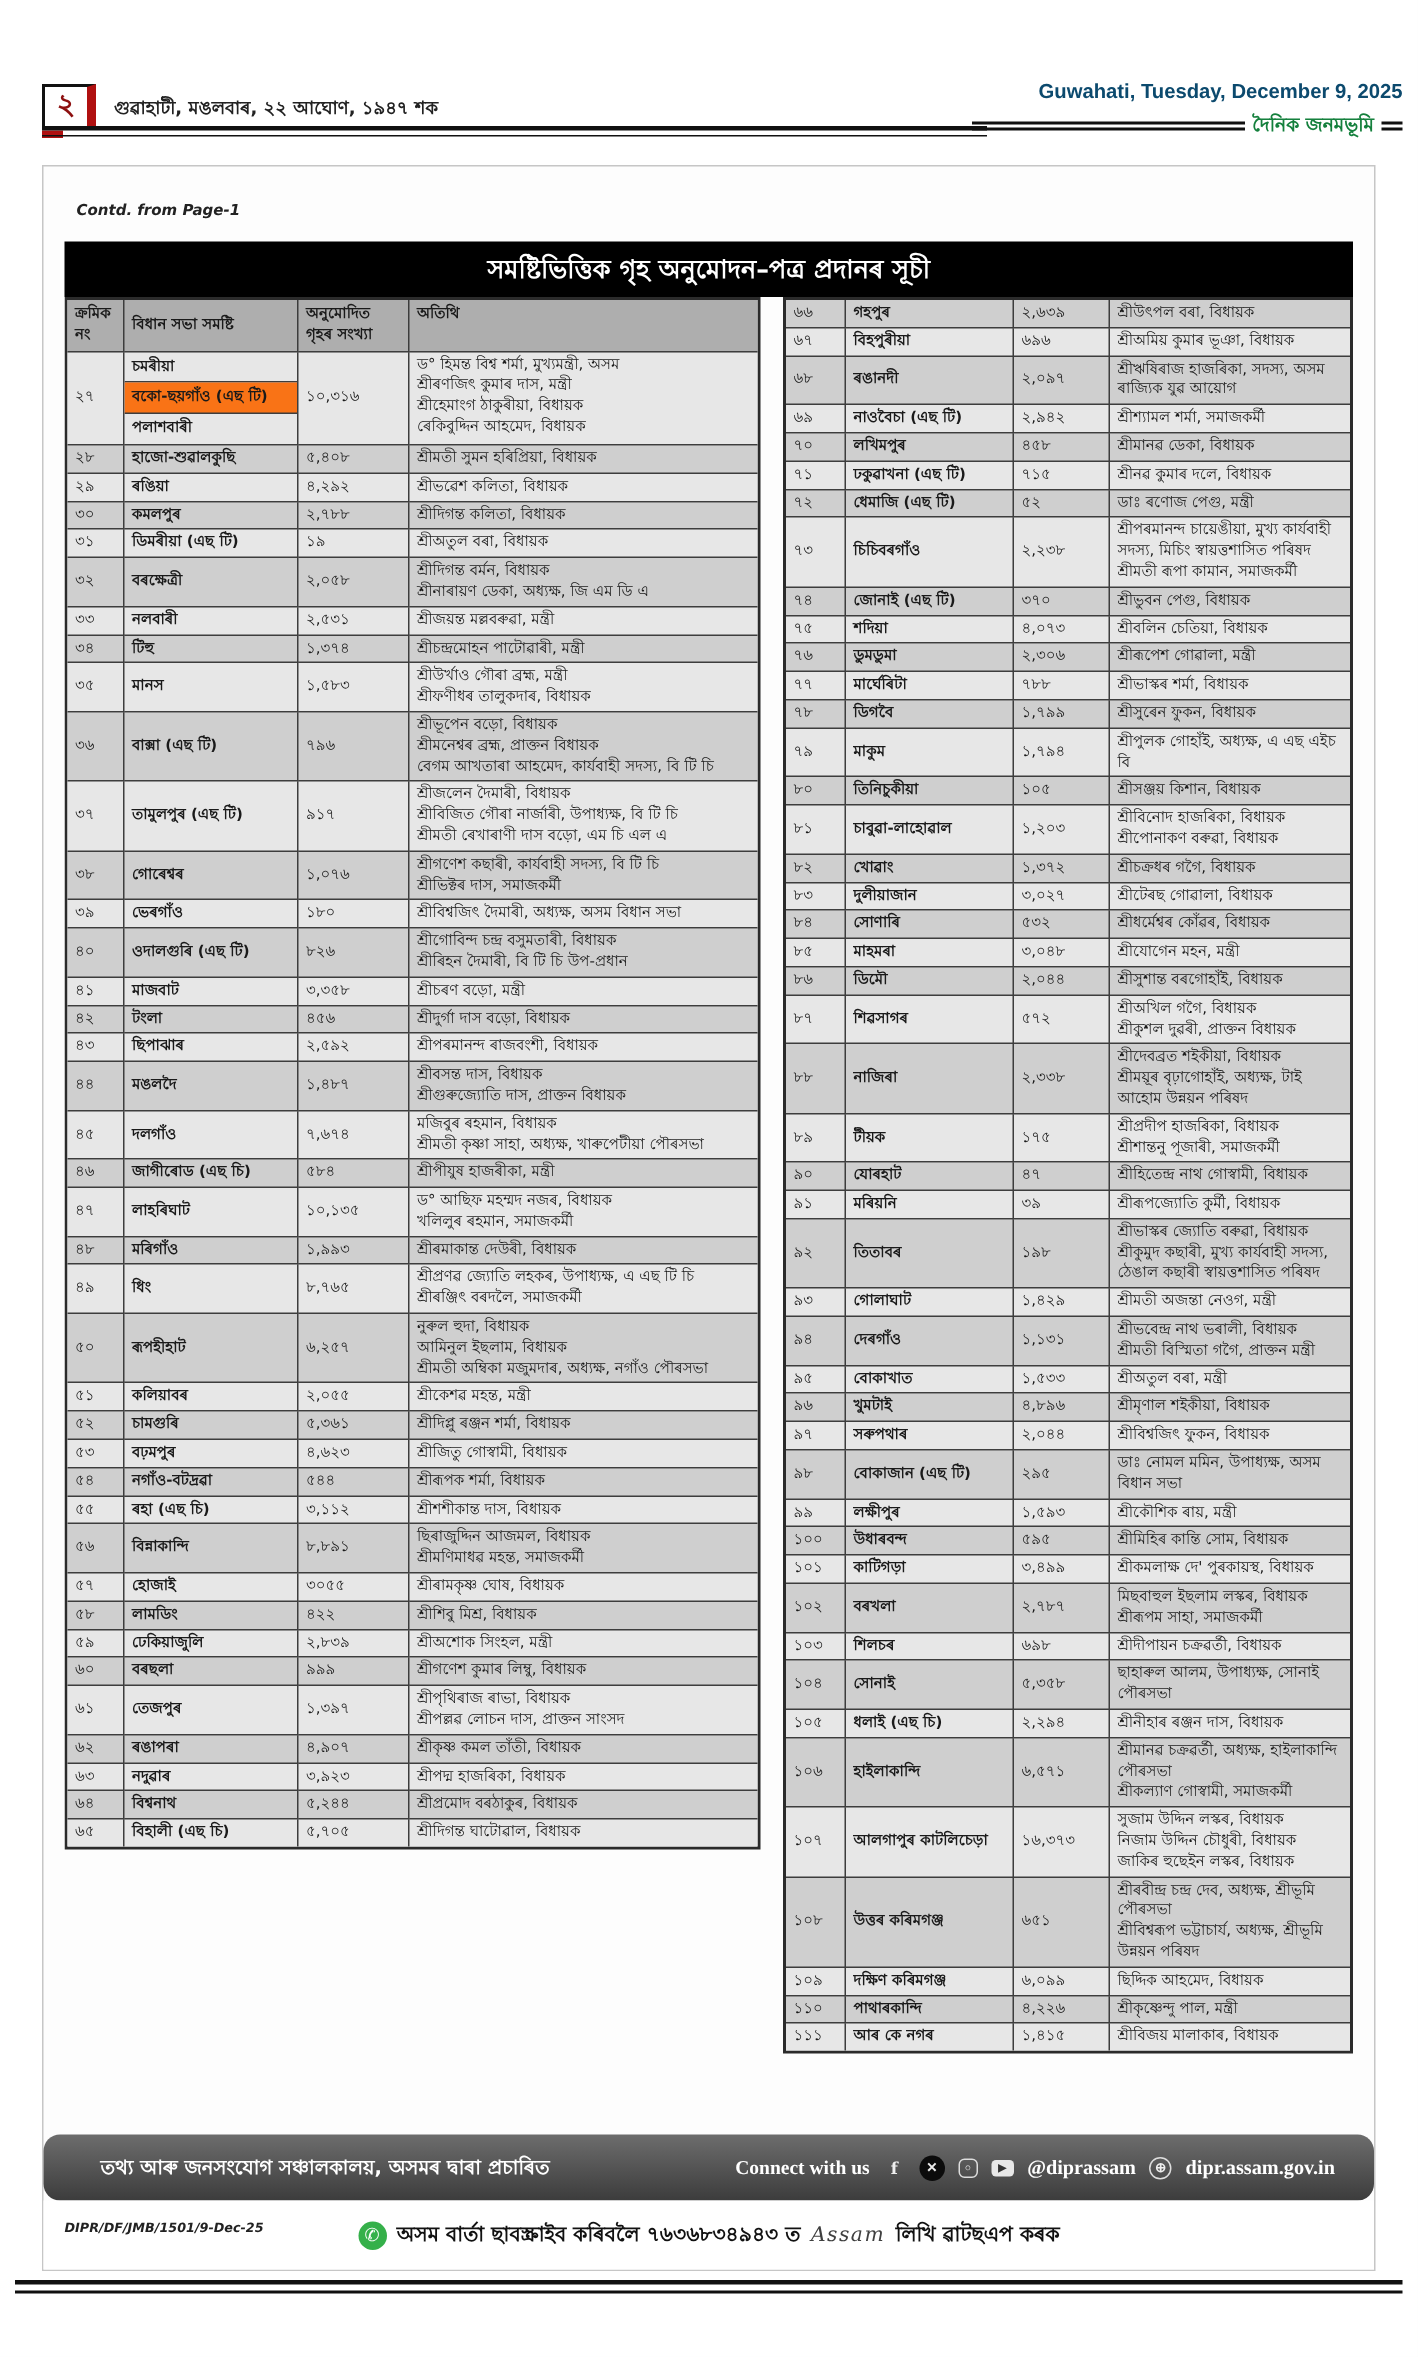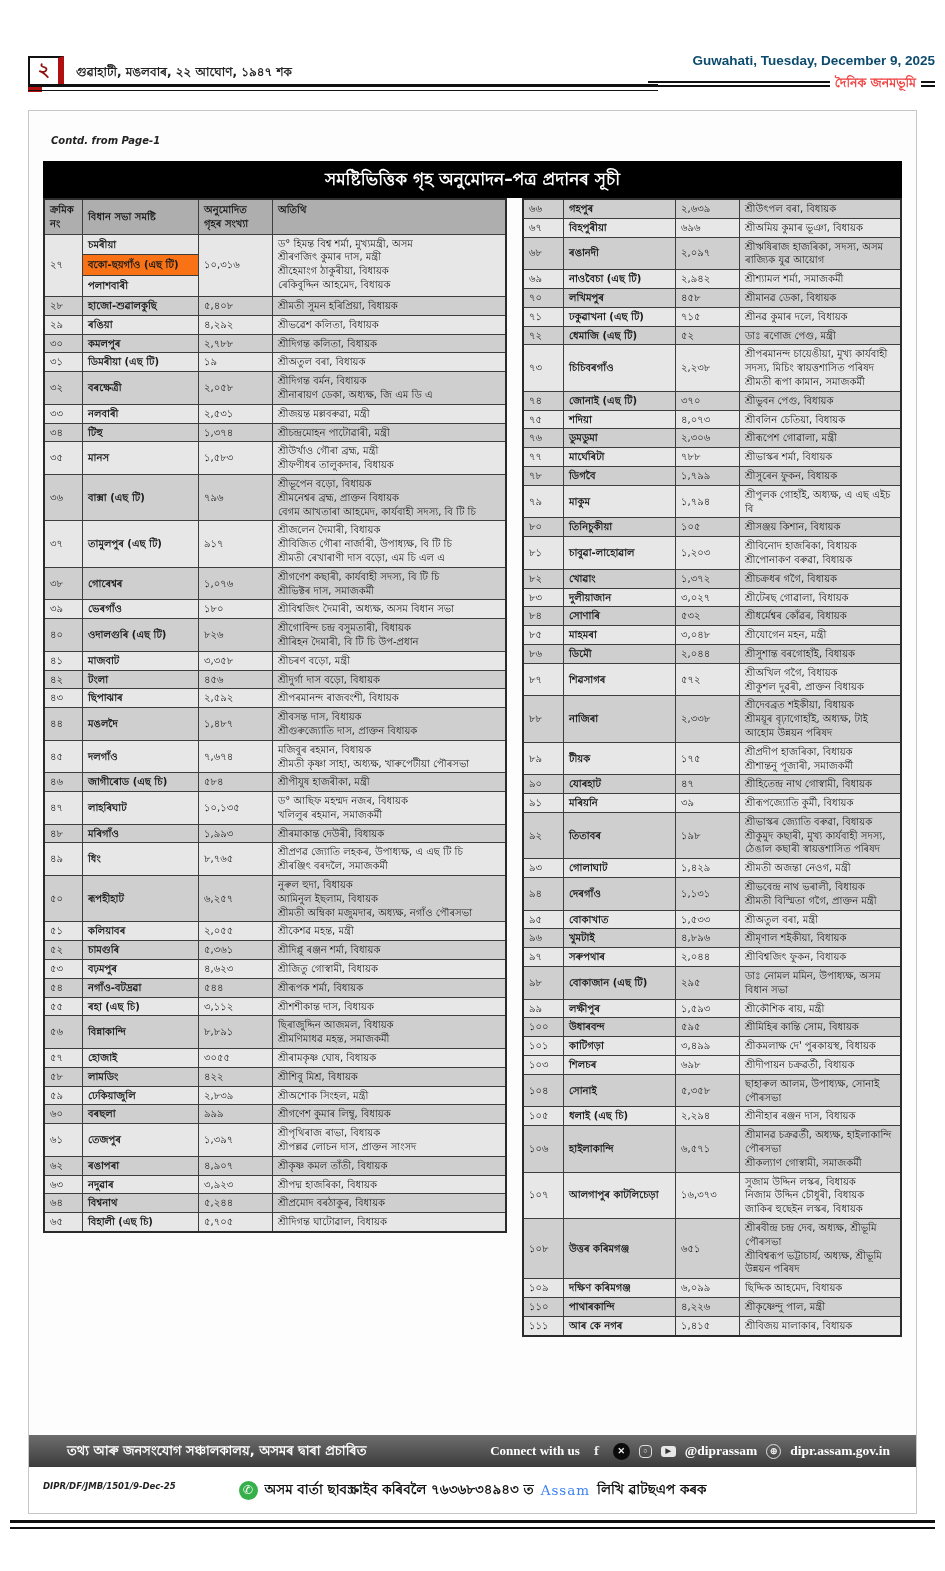--- a/index.html
+++ b/index.html
@@ -27,21 +27,21 @@
   }
   .date-eng {
     position:absolute; right:10px; top:53px; font-size:13.5px; font-weight:bold; color:#0c4a6e;
     font-family:"Liberation Sans", sans-serif;
   }
   .masthead-row {
     position:absolute; right:10px; top:74px; width:287px; display:flex; align-items:center; gap:5px;
   }
   .masthead-line { flex:1; height:6px; border-top:2px solid #111; border-bottom:2px solid #111; }
   .masthead-line.short { flex:0 0 14px; }
-  .masthead-title { font-size:12.5px; font-weight:bold; color:#ef4444; white-space:nowrap; }
+  .masthead-title { font-size:12.5px; font-weight:bold; color:#15803d; white-space:nowrap; }
   
   .content-box {
     position:absolute; left:28px; top:110px; width:889px; height:1404px;
     border:1px solid #c6c6c6; background:#fdfdfd;
   }
   .contd { position:absolute; left:22px; top:24px; font-size:10px; font-weight:bold; font-style:italic; color:#222; }
   .doc-title-bar {
     position:absolute; left:14px; right:14px; top:50px; height:37px; background:#000000;
     display:flex; align-items:center; justify-content:center;
     color:#ffffff; font-size:17px; font-weight:bold;
@@ -68,24 +68,24 @@
   .tcell.c0 { display:flex; align-items:center; }
   .tcell.c1 { font-weight:bold; display:flex; flex-direction:column; justify-content:center; }
   .tcell.c2 { display:flex; align-items:center; }
   .tcell.c1.multi { padding:0; justify-content:stretch; }
   .tcell.c1.multi .sub { padding:3px 5px; border-bottom:1px solid #3d3d3d; }
   .tcell.c1.multi .sub:last-child { border-bottom:none; }
   .tcell.c1.multi .sub.shade { background:#f97316; }
   .thead .tcell { padding:3px 5px; }
   
   .footer-bar {
-    position:absolute; left:0; right:0; bottom:46px; height:32px;
+    position:absolute; left:0; right:0; bottom:46px; height:44px;
     background:linear-gradient(#6d6d6d,#3c3c3c);
     display:flex; align-items:center; justify-content:space-between;
-    color:#fff; padding:0 26px 0 38px;
+    color:#fff; padding:0 26px 0 38px;border-radius:11px;
   }
   .footer-pub { font-size:13px; font-weight:bold; }
   .footer-connect { display:flex; align-items:center; gap:9px; font-family:"Liberation Serif", serif; }
   .connect-label { font-size:13px; font-weight:bold; }
   .sicon { width:15px; height:15px; display:inline-flex; align-items:center; justify-content:center; font-size:11px; font-weight:bold; color:#eee; }
   .sicon.fb { font-family:"DejaVu Serif", serif; }
   .sicon.x  { background:#0b0b0b; border-radius:50%; width:17px; height:17px; font-size:9px; }
   .sicon.ig { border:1.5px solid #ddd; border-radius:4px; width:13px; height:13px; font-size:7px; }
   .sicon.yt { background:#e8e8e8; border-radius:3px; width:15px; height:11px; color:#333; font-size:7px; }
   .sicon.globe { border:1.5px solid #ddd; border-radius:50%; width:15px; height:15px; font-size:9px; }
@@ -93,21 +93,21 @@
   .footer-strip {
     position:absolute; left:0; right:0; bottom:0; height:46px; background:#fff;
     display:flex; align-items:center; justify-content:center;
   }
   .dipr-ref { position:absolute; left:14px; top:14px; font-size:8.5px; font-weight:bold; font-style:italic; color:#222; }
   .wa-line { display:flex; align-items:center; gap:7px; font-size:13.5px; font-weight:bold; color:#111; }
   .wa-icon {
     width:19px; height:19px; border-radius:50%; background:#35b04a; color:#fff;
     display:inline-flex; align-items:center; justify-content:center; font-size:12px;
   }
-  .wa-assam { font-family:"DejaVu Serif", serif; font-weight:normal; color:#3b82f6; letter-spacing:1px; }
+  .wa-assam { font-family:"DejaVu Serif", serif; font-weight:normal; color:#404040; letter-spacing:1px;font-style:italic; }
   .bottom-rule {
     position:absolute; left:10px; right:10px; top:1520px; height:9px;
     border-top:3px solid #101010; border-bottom:2px solid #101010;
   }
 </style>
 </head>
 <body>
 
 <div class="pagenum-box">
   <span>২</span>
@@ -758,20 +758,29 @@
           <div class="tcell c3">
             <div>শ্ৰীমিহিৰ কান্তি সোম, বিধায়ক</div>
           </div>
         </div>
         <div class="trow even">
           <div class="tcell c0">১০১</div>
           <div class="tcell c1">কাটিগড়া</div>
           <div class="tcell c2">৩,৪৯৯</div>
           <div class="tcell c3">
             <div>শ্ৰীকমলাক্ষ দে' পুৰকায়স্থ, বিধায়ক</div>
+          </div>
+        </div>
+        <div class="trow odd">
+          <div class="tcell c0">১০২</div>
+          <div class="tcell c1">বৰখলা</div>
+          <div class="tcell c2">২,৭৮৭</div>
+          <div class="tcell c3">
+            <div>মিছবাহুল ইছলাম লস্কৰ, বিধায়ক</div>
+            <div>শ্ৰীৰূপম সাহা, সমাজকৰ্মী</div>
           </div>
         </div>
         <div class="trow even">
           <div class="tcell c0">১০৩</div>
           <div class="tcell c1">শিলচৰ</div>
           <div class="tcell c2">৬৯৮</div>
           <div class="tcell c3">
             <div>শ্ৰীদীপায়ন চক্ৰৱৰ্তী, বিধায়ক</div>
           </div>
         </div>

